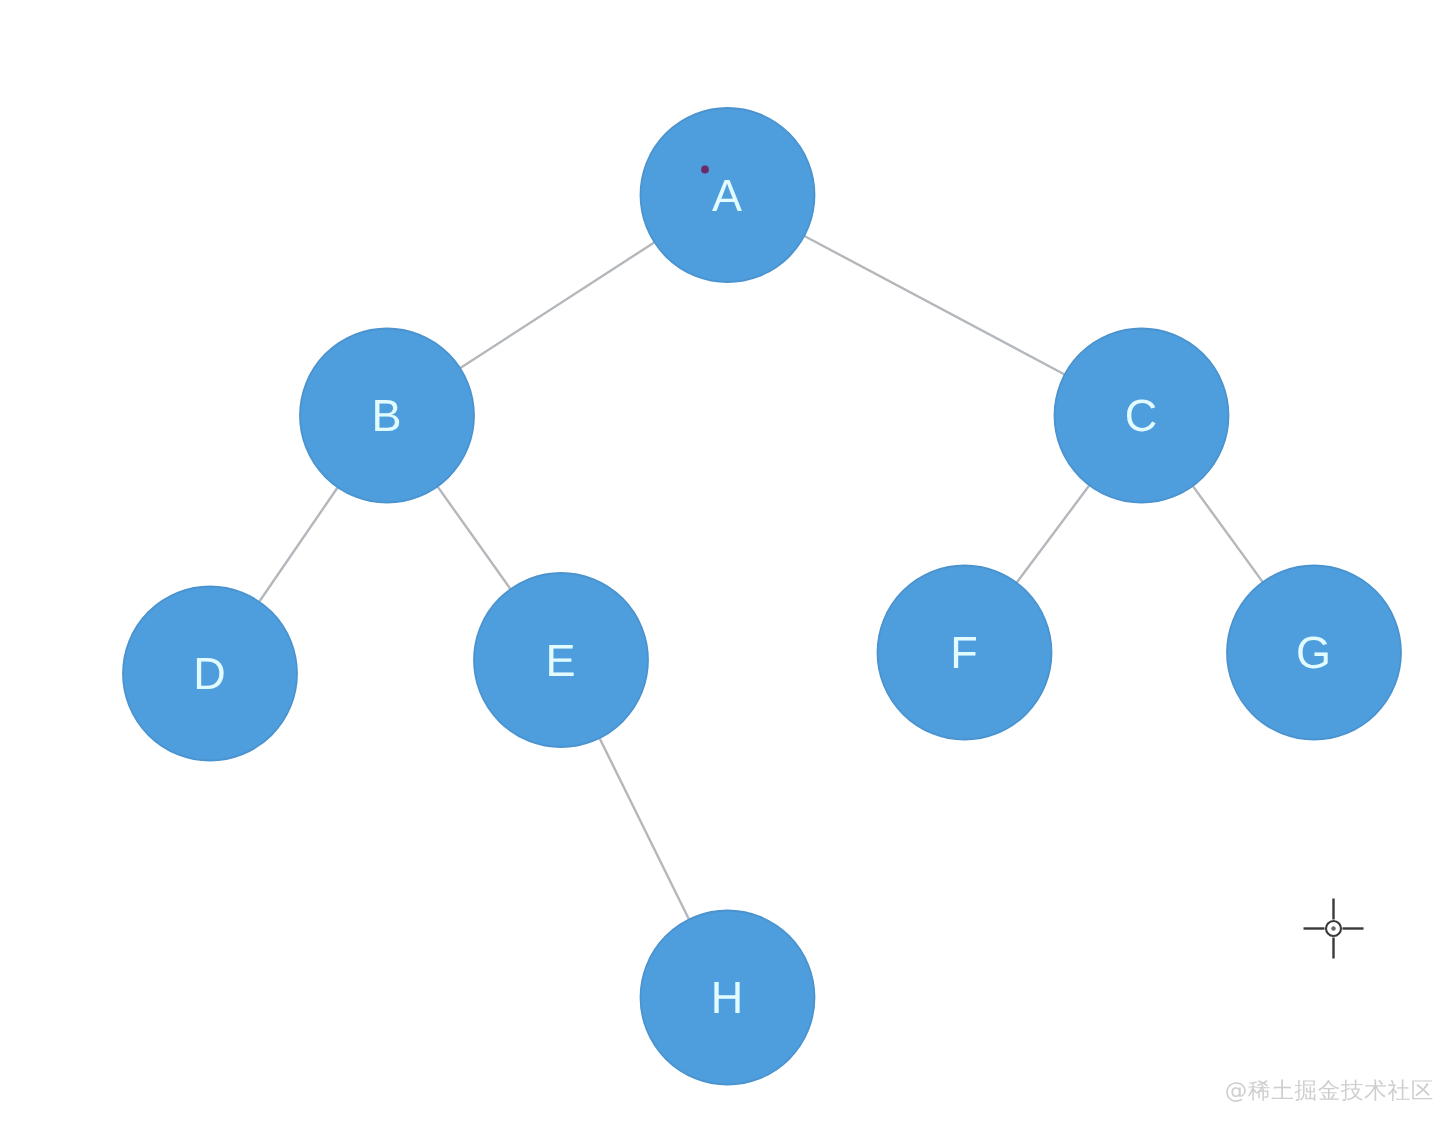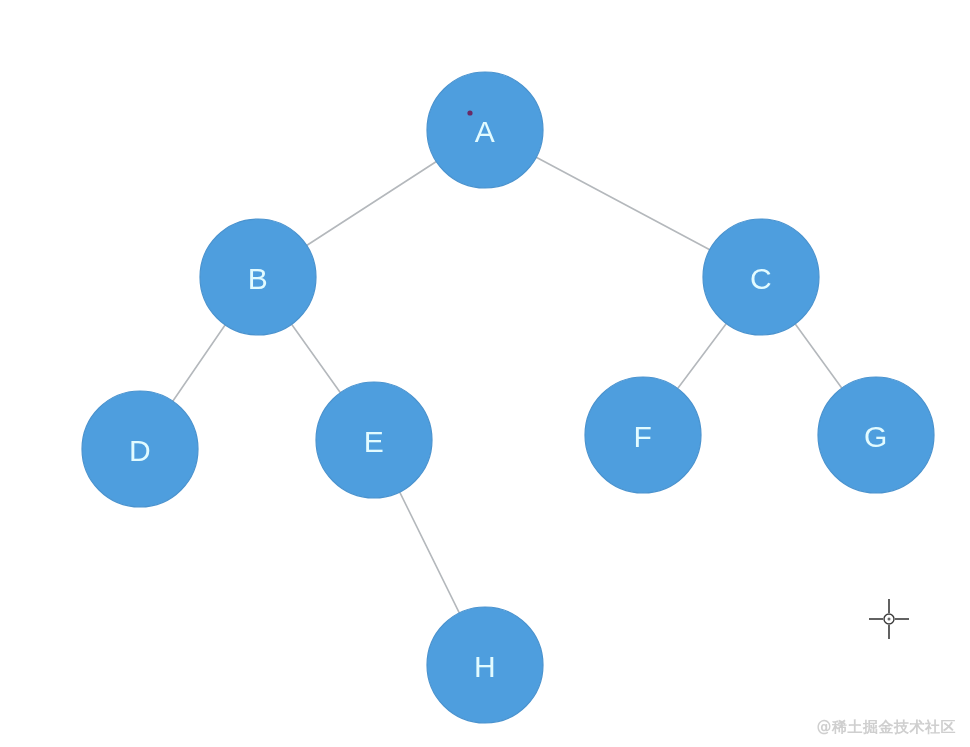--- a/index.html
+++ b/index.html
@@ -64,21 +64,20 @@
   #watermark {
     position: absolute;
     right: 14px;
     bottom: 10px;
     font-family: "DejaVu Sans", sans-serif;
     font-size: 15px;
     color: #cfcfcf;
     letter-spacing: 0.5px;
     white-space: nowrap;
     user-select: none;
-    font-weight: bold;
   }
 </style>
 </head>
 <body>
 
 <div id="canvas">
 
   <svg id="tree-svg" viewBox="0 0 970 747" xmlns="http://www.w3.org/2000/svg">
 
     <g id="edges-layer">

